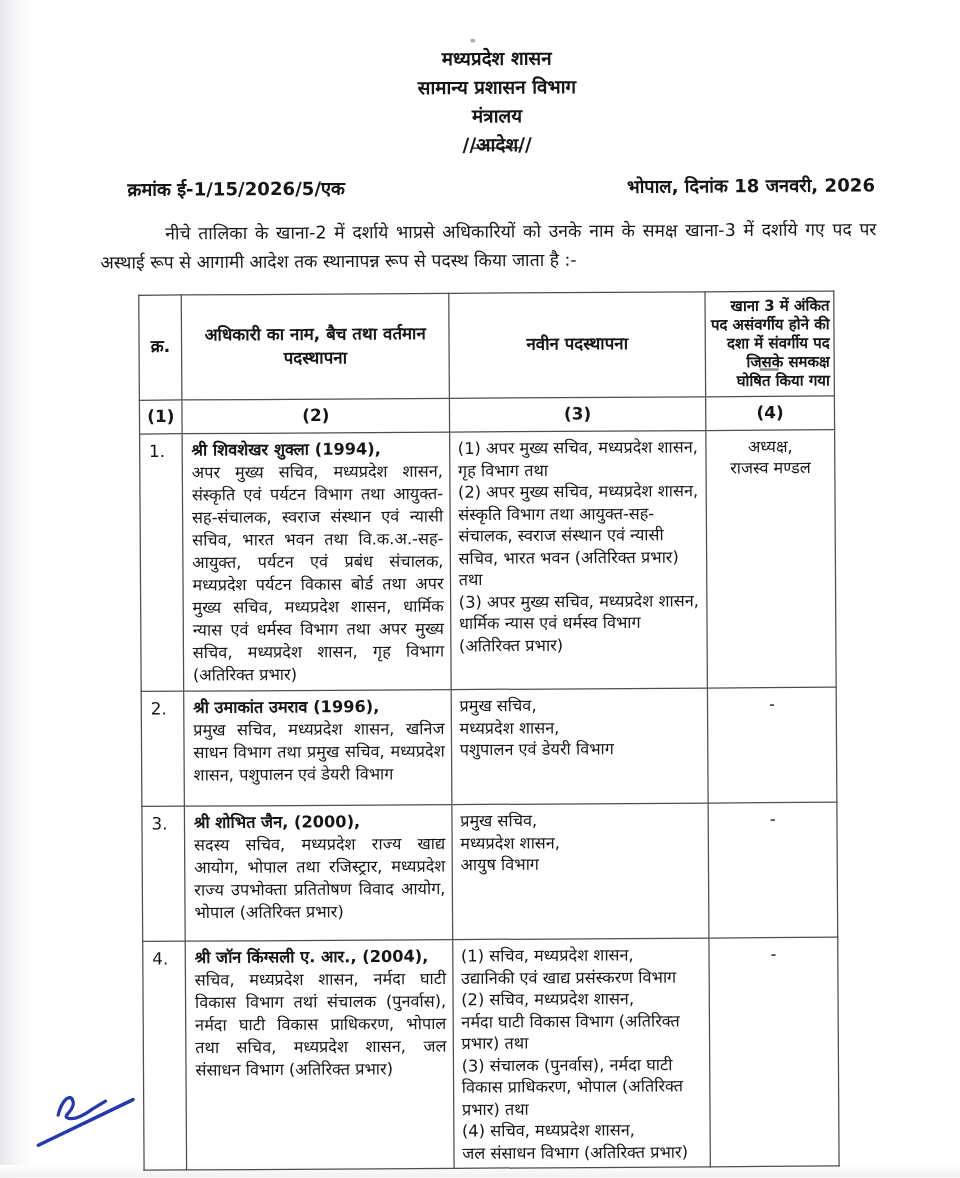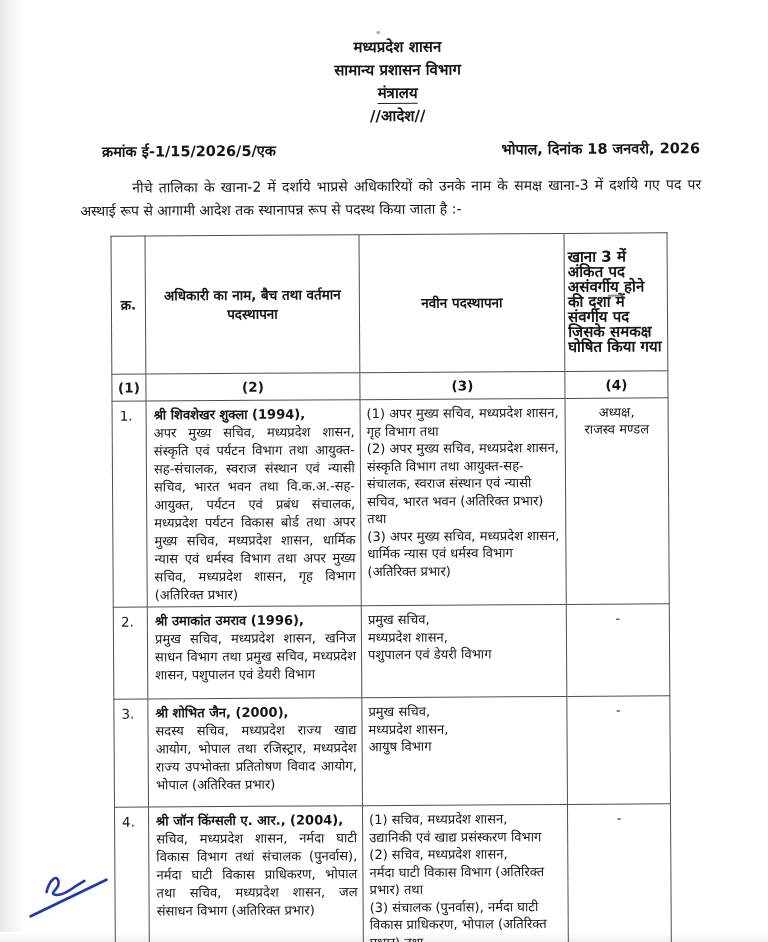--- a/index.html
+++ b/index.html
@@ -22,21 +22,21 @@
   }
   .content{
     position:absolute;left:0;top:0;width:768px;height:942px;
     transform:rotate(-0.35deg);transform-origin:390px 480px;
     z-index:1;
   }
   .doc-header{
     position:absolute;top:36px;left:110px;width:580px;
     text-align:center;font-weight:700;font-size:15px;line-height:23px;
   }
-  .underlined{border-bottom:1.5px solid #1d1d1d;padding-bottom:1px;margin-top:44px;}
+  .underlined{border-bottom:1.5px solid #1d1d1d;padding-bottom:16px;margin-top:44px;}
   .ref-row{
     position:absolute;top:139px;left:104px;width:598px;
     display:flex;justify-content:space-between;
     font-weight:700;font-size:14.5px;
   }
   .intro{
     position:absolute;top:175px;left:82px;width:621px;
     font-size:14px;line-height:22.5px;text-align:justify;text-indent:52px;
   }
   table.order-table{
@@ -50,22 +50,22 @@
   }
   .col-sno{width:34px;}
   .col-officer{width:214px;}
   .col-posting{width:205px;}
   .col-equiv{width:103px;}
   th.h-main{
     height:66px;vertical-align:middle;text-align:center;
     font-weight:700;font-size:13.5px;line-height:19px;padding:2px 8px;
   }
   th.h-equiv{
-    height:66px;vertical-align:middle;text-align:left;
-    font-weight:700;font-size:15px;line-height:15px;padding:16px 3px;
+    height:66px;vertical-align:middle;text-align:right;
+    font-weight:700;font-size:12px;line-height:15px;padding:4px 3px;
   }
   td.num-row{
     height:24px;text-align:center;font-weight:700;font-size:13.5px;
     vertical-align:middle;padding:1px 0;
   }
   td.sno{padding:6px 2px 0 7px;font-size:13.5px;}
   td.officer{padding:5px 5px 2px 7px;line-height:18px;}
   .officer-name{font-weight:700;display:block;text-align:left;}
   .officer-rest{display:block;text-align:justify;}
   td.posting{padding:5px 4px 2px 6px;line-height:17.5px;white-space:pre-line;}

